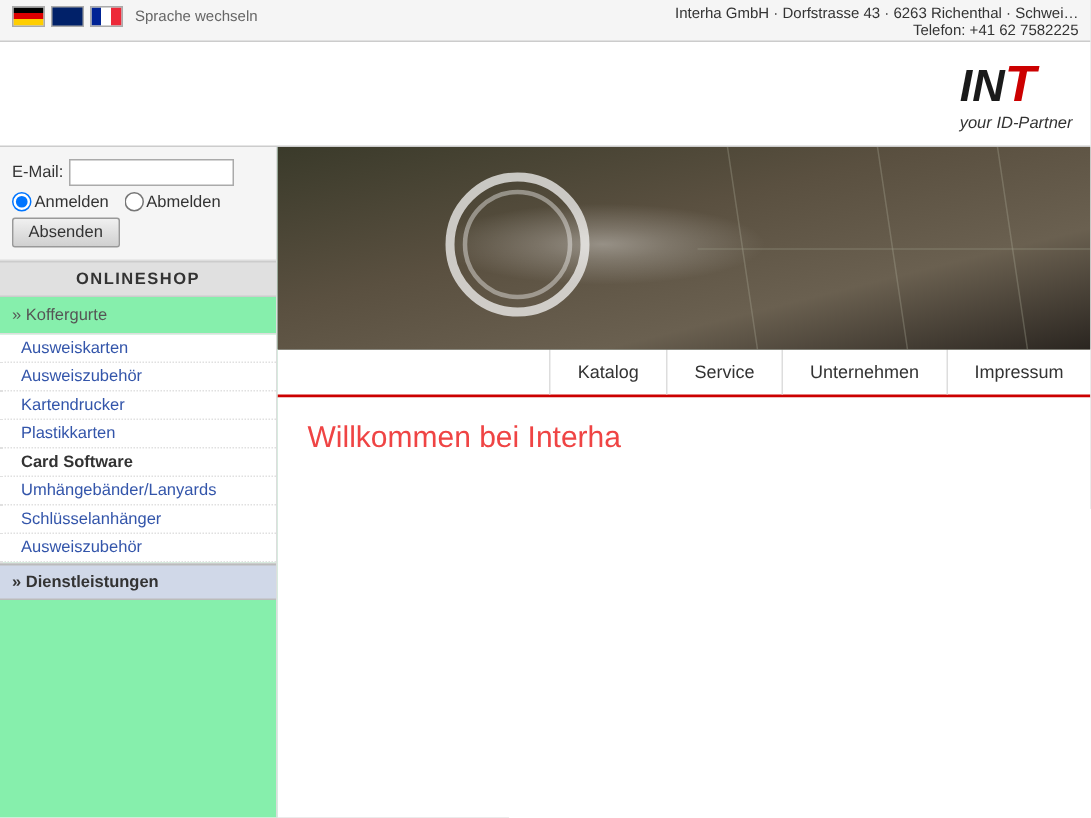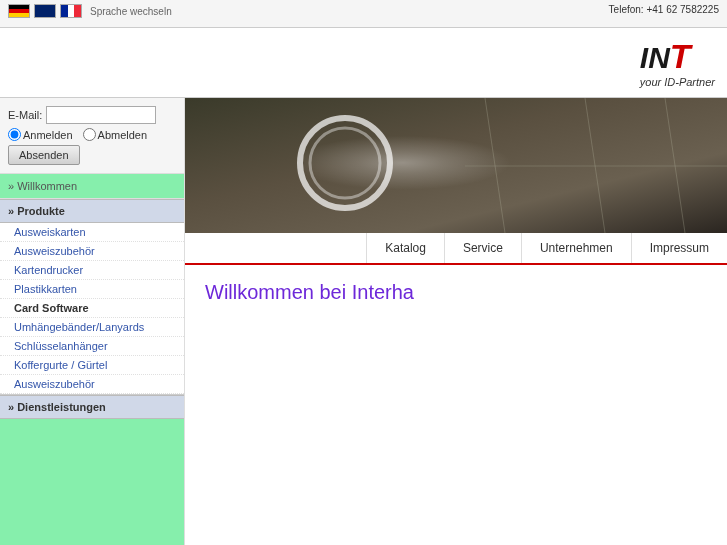--- a/index.html
+++ b/index.html
@@ -245,35 +245,36 @@
 
     
     #welcome-area {
       background: #fff;
       padding: 16px 20px;
       flex: 1;
     }
     #welcome-title {
       font-size: 20px;
       font-weight: normal;
-      color: #6d28d9;
+      color: #ef4444;
       margin-bottom: 10px;
     }
   </style>
 </head>
 <body>
 
 <div id="top-bar">
   <div id="lang-selector">
     <span class="flag flag-de"></span>
     <span class="flag flag-en"></span>
     <span class="flag flag-fr"></span>
     <span id="lang-text">Sprache wechseln</span>
   </div>
   <div id="contact-info">
+    <div>Interha GmbH · Dorfstrasse 43 · 6263 Richenthal · Schwei…</div>
     <div>Telefon: +41 62 7582225</div>
   </div>
 </div>
 
 <div id="header">
   <div id="logo">
     <div class="logo-wrapper">
       <span class="logo-part1">IN</span>
       <span class="logo-part2">T</span>
     </div>
@@ -296,36 +297,35 @@
           <span>Anmelden</span>
         </label>
         <label>
           <input type="radio" name="subscription" style="">
           <span>Abmelden</span>
         </label>
       </div>
       <button id="submit-btn">Absenden</button>
     </div>
 
+    <div id="sidebar-nav-label">ONLINESHOP</div>
 
     <div id="topangebot">
-      <span>Willkommen</span>
+      <span>Koffergurte</span>
     </div>
 
     <div id="produkte-section">
-      <div id="produkte-header">» Produkte</div>
       <ul class="produkte-list" id="produkte-list">
       <li>Ausweiskarten</li>
           <li>Ausweiszubehör</li>
           <li>Kartendrucker</li>
           <li>Plastikkarten</li>
           <li class="active">Card Software</li>
           <li>Umhängebänder/Lanyards</li>
           <li>Schlüsselanhänger</li>
-          <li>Koffergurte / Gürtel</li>
           <li>Ausweiszubehör</li>
         </ul>
     </div>
 
     <div id="dienstleistungen-header">» Dienstleistungen</div>
 
   </div>
 
   <div id="content-area">
 

